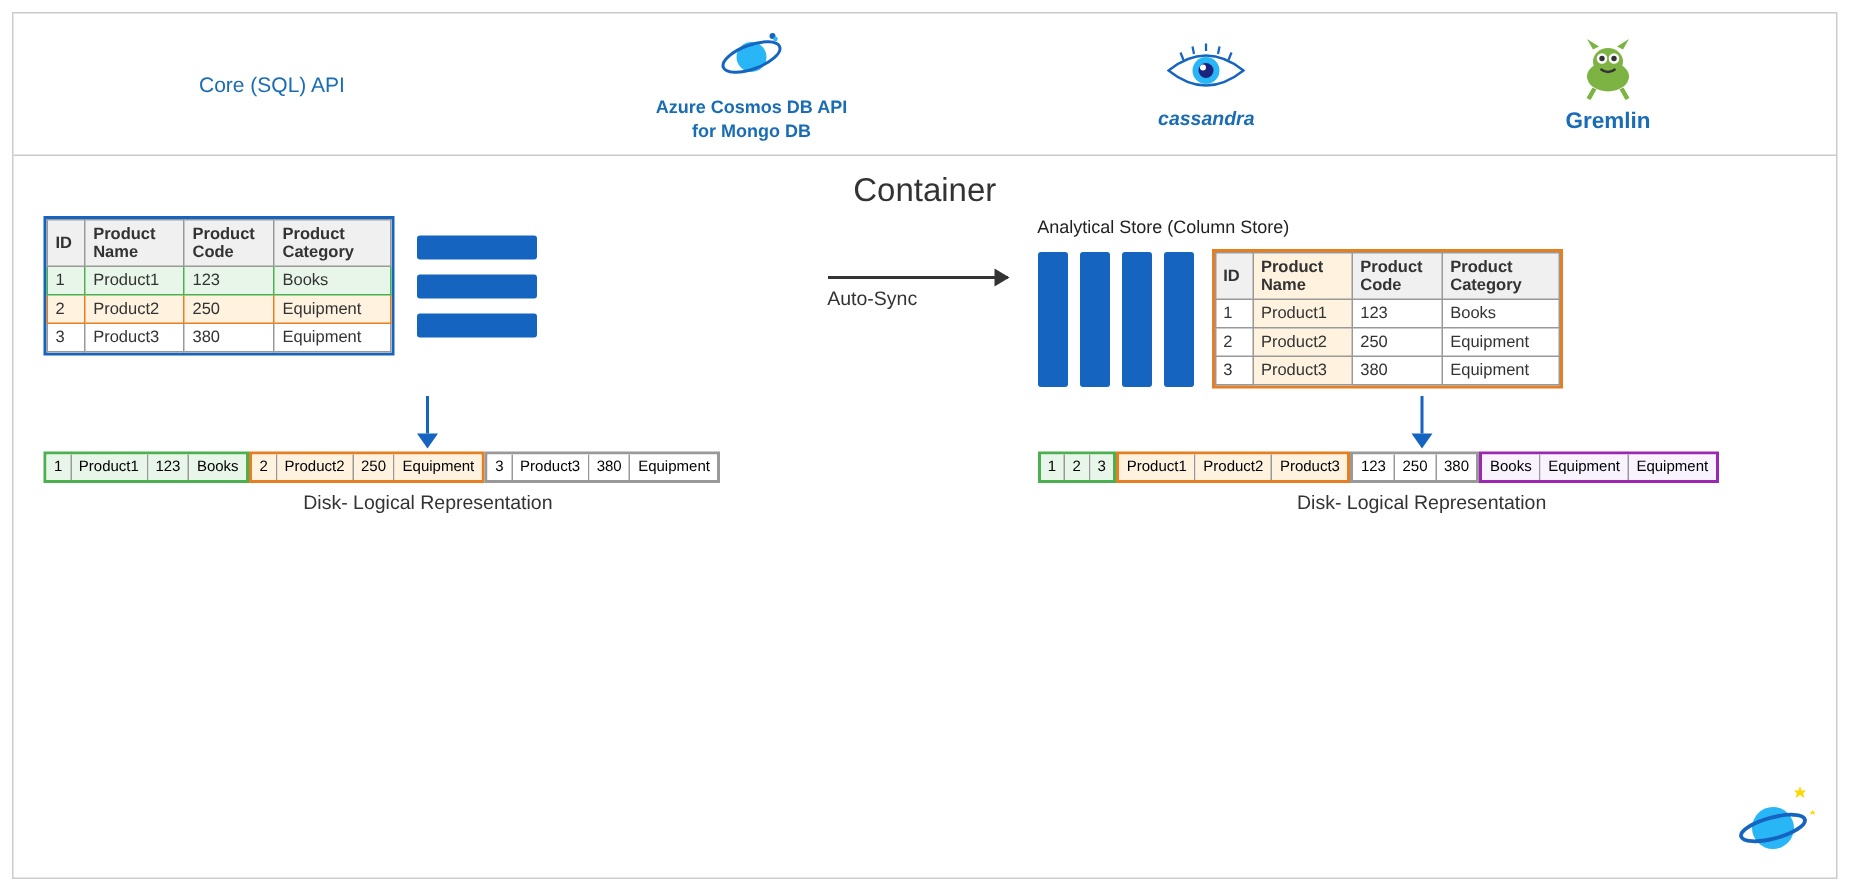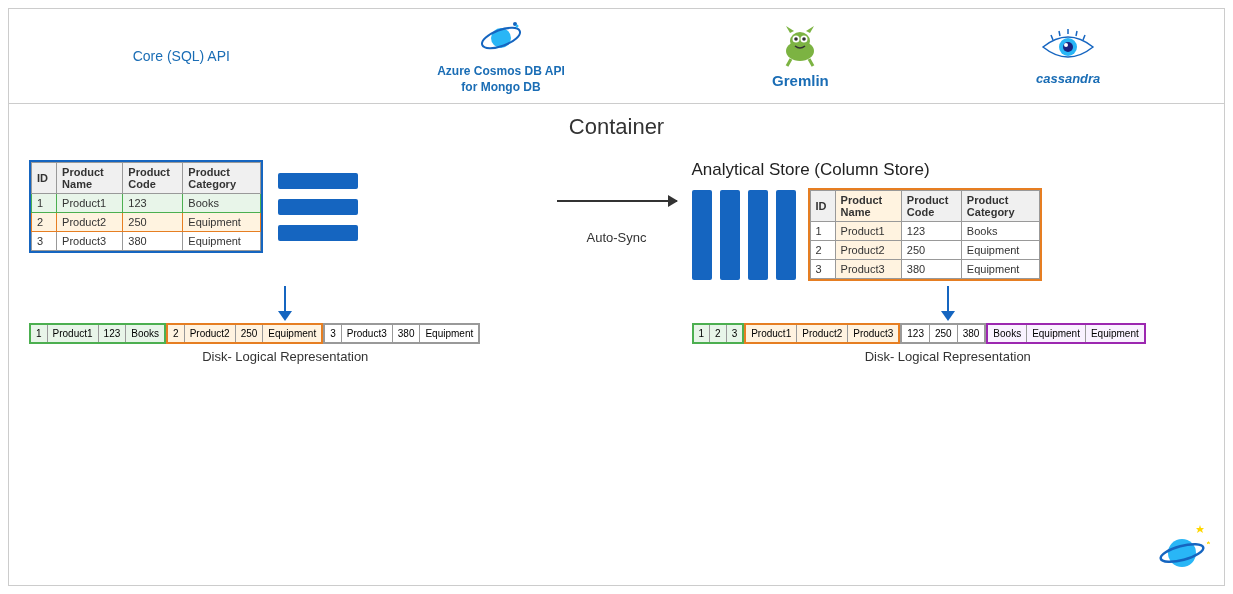--- a/index.html
+++ b/index.html
@@ -49,21 +49,21 @@
       padding: 10px 20px;
       position: relative;
       height: calc(100% - 95px);
     }
 
     .container-title {
       text-align: center;
       font-size: 22px;
       font-weight: 400;
       color: #333;
-      margin-bottom: 20px;
+      margin-bottom: 4px;
     }
 
     
     .data-table {
       border-collapse: collapse;
       font-size: 11px;
       min-width: 230px;
     }
 
     .data-table th {
@@ -103,59 +103,59 @@
         <circle cx="22" cy="22" r="10" fill="#29b6f6"></circle>
         <ellipse cx="22" cy="22" rx="20" ry="8" fill="none" stroke="#1565c0" stroke-width="2" transform="rotate(-20 22 22)"></ellipse>
 
         <circle cx="36" cy="8" r="2" fill="#1565c0"></circle>
         <circle cx="38" cy="10" r="1.5" fill="#29b6f6"></circle>
       </svg>
       <div style="font-size:12px;font-weight:600;color:#1a6db5;text-align:center;line-height:1.3;">Azure Cosmos DB API<br>for Mongo DB</div>
     </div>
 
     <div class="api-item">
-      <svg width="55" height="45" viewBox="0 0 55 45">
-
-        <ellipse cx="27" cy="28" rx="14" ry="10" fill="#7cb342"></ellipse>
-
-        <ellipse cx="27" cy="18" rx="10" ry="9" fill="#7cb342"></ellipse>
-
-        <circle cx="23" cy="16" r="3.5" fill="white"></circle>
-        <circle cx="31" cy="16" r="3.5" fill="white"></circle>
-        <circle cx="23" cy="16" r="1.8" fill="#333"></circle>
-        <circle cx="31" cy="16" r="1.8" fill="#333"></circle>
-
-        <polygon points="17,10 13,3 21,8" fill="#7cb342"></polygon>
-        <polygon points="37,10 41,3 33,8" fill="#7cb342"></polygon>
-
-        <path d="M22 23 Q27 27 32 23" stroke="#333" stroke-width="1.5" fill="none"></path>
-
-        <line x1="18" y1="36" x2="14" y2="43" stroke="#7cb342" stroke-width="3"></line>
-        <line x1="36" y1="36" x2="40" y2="43" stroke="#7cb342" stroke-width="3"></line>
-      </svg>
-      <span style="font-size:15px;font-weight:700;color:#1a6db5;">Gremlin</span>
-    </div>
-
-    <div class="api-item">
 
       <svg width="60" height="40" viewBox="0 0 60 40">
         <path d="M5 20 Q30 0 55 20 Q30 40 5 20Z" fill="#fff" stroke="#1565c0" stroke-width="1.5"></path>
         <circle cx="30" cy="20" r="9" fill="#29b6f6"></circle>
         <circle cx="30" cy="20" r="5" fill="#1a237e"></circle>
         <circle cx="28" cy="18" r="2" fill="white"></circle>
 
         <line x1="15" y1="13" x2="13" y2="8" stroke="#1565c0" stroke-width="1.5"></line>
         <line x1="22" y1="9" x2="21" y2="4" stroke="#1565c0" stroke-width="1.5"></line>
         <line x1="30" y1="7" x2="30" y2="2" stroke="#1565c0" stroke-width="1.5"></line>
         <line x1="38" y1="9" x2="39" y2="4" stroke="#1565c0" stroke-width="1.5"></line>
         <line x1="45" y1="13" x2="47" y2="8" stroke="#1565c0" stroke-width="1.5"></line>
       </svg>
       <span style="font-size:13px;font-weight:600;color:#1a6db5;font-style:italic;">cassandra</span>
     </div>
 
+    <div class="api-item">
+      <svg width="55" height="45" viewBox="0 0 55 45">
+
+        <ellipse cx="27" cy="28" rx="14" ry="10" fill="#7cb342"></ellipse>
+
+        <ellipse cx="27" cy="18" rx="10" ry="9" fill="#7cb342"></ellipse>
+
+        <circle cx="23" cy="16" r="3.5" fill="white"></circle>
+        <circle cx="31" cy="16" r="3.5" fill="white"></circle>
+        <circle cx="23" cy="16" r="1.8" fill="#333"></circle>
+        <circle cx="31" cy="16" r="1.8" fill="#333"></circle>
+
+        <polygon points="17,10 13,3 21,8" fill="#7cb342"></polygon>
+        <polygon points="37,10 41,3 33,8" fill="#7cb342"></polygon>
+
+        <path d="M22 23 Q27 27 32 23" stroke="#333" stroke-width="1.5" fill="none"></path>
+
+        <line x1="18" y1="36" x2="14" y2="43" stroke="#7cb342" stroke-width="3"></line>
+        <line x1="36" y1="36" x2="40" y2="43" stroke="#7cb342" stroke-width="3"></line>
+      </svg>
+      <span style="font-size:15px;font-weight:700;color:#1a6db5;">Gremlin</span>
+    </div>
+
   </div>
 
   <div class="main-content">
 
     <div class="container-title">Container</div>
 
     <div style="display:flex;justify-content:space-between;align-items:flex-start;gap:10px;">
 
       <div style="flex:1;">
         <div style="display:flex;align-items:center;gap:15px;">
@@ -194,29 +194,29 @@
           </div>
 
           <div style="display:flex;flex-direction:column;gap:10px;">
             <div style="width:80px;height:16px;background:#1565c0;border-radius:2px;"></div>
             <div style="width:80px;height:16px;background:#1565c0;border-radius:2px;"></div>
             <div style="width:80px;height:16px;background:#1565c0;border-radius:2px;"></div>
           </div>
         </div>
       </div>
 
-      <div style="display:flex;flex-direction:column;align-items:center;justify-content:center;min-width:130px;padding-top:40px;gap:23px;">
+      <div style="display:flex;flex-direction:column;align-items:flex-start;justify-content:center;min-width:130px;padding-top:40px;">
         <div style="position:relative;width:120px;height:2px;background:#333;">
           <div style="position:absolute;right:-1px;top:-5px;width:0;height:0;border-left:10px solid #333;border-top:6px solid transparent;border-bottom:6px solid transparent;"></div>
         </div>
         <div style="font-size:13px;color:#333;margin-top:5px;">Auto-Sync</div>
       </div>
 
       <div style="flex:1;">
-        <div style="font-size:17px;font-weight:400;color:#222;margin-bottom:8px;">Analytical Store (Column Store)</div>
+        <div style="font-size:12px;font-weight:400;color:#222;margin-bottom:8px;">Analytical Store (Column Store)</div>
         <div style="display:flex;align-items:center;gap:12px;">
 
           <div style="display:flex;flex-direction:row;gap:8px;align-items:flex-end;height:90px;">
             <div style="width:20px;height:90px;background:#1565c0;border-radius:2px;"></div>
             <div style="width:20px;height:90px;background:#1565c0;border-radius:2px;"></div>
             <div style="width:20px;height:90px;background:#1565c0;border-radius:2px;"></div>
             <div style="width:20px;height:90px;background:#1565c0;border-radius:2px;"></div>
           </div>
 
           <div style="border:2px solid #e67e22;display:inline-block;">

